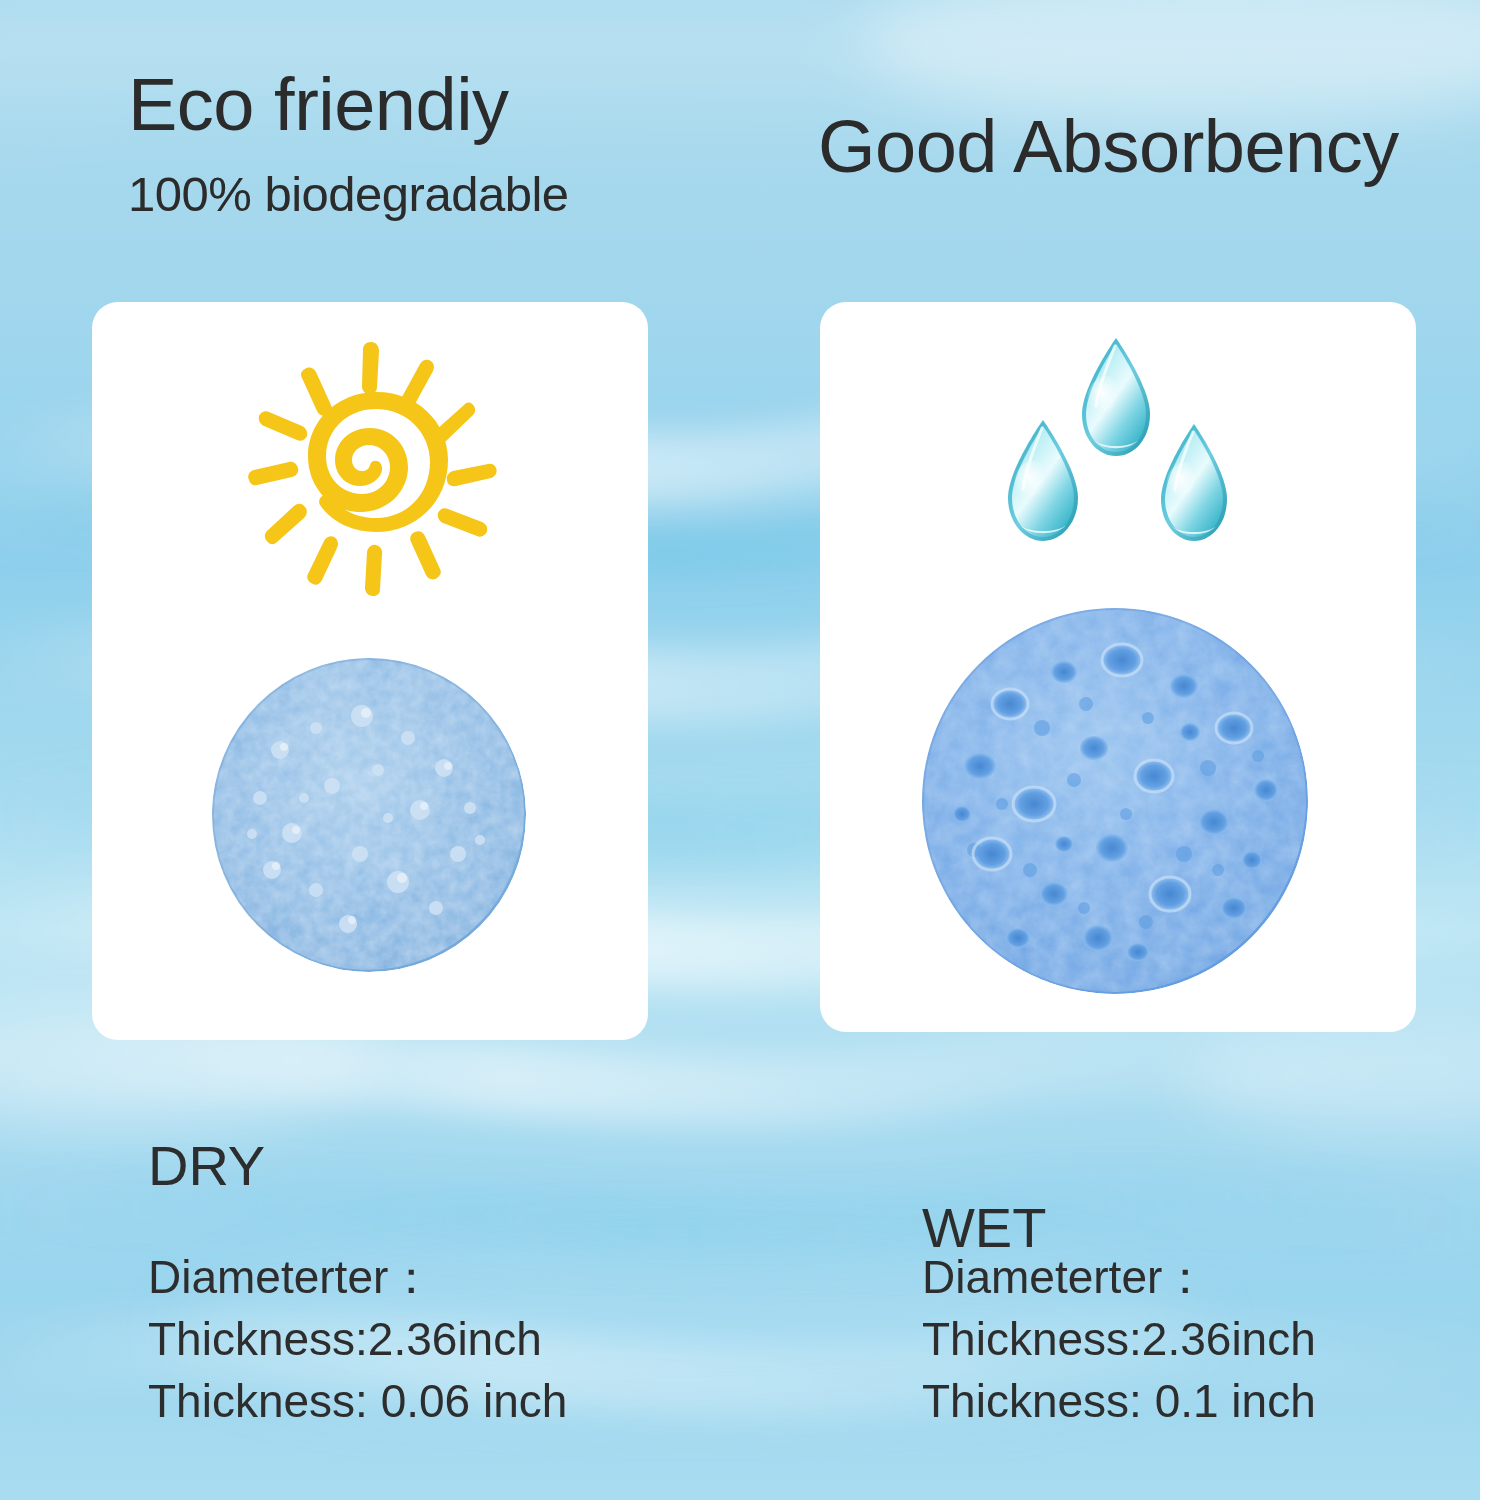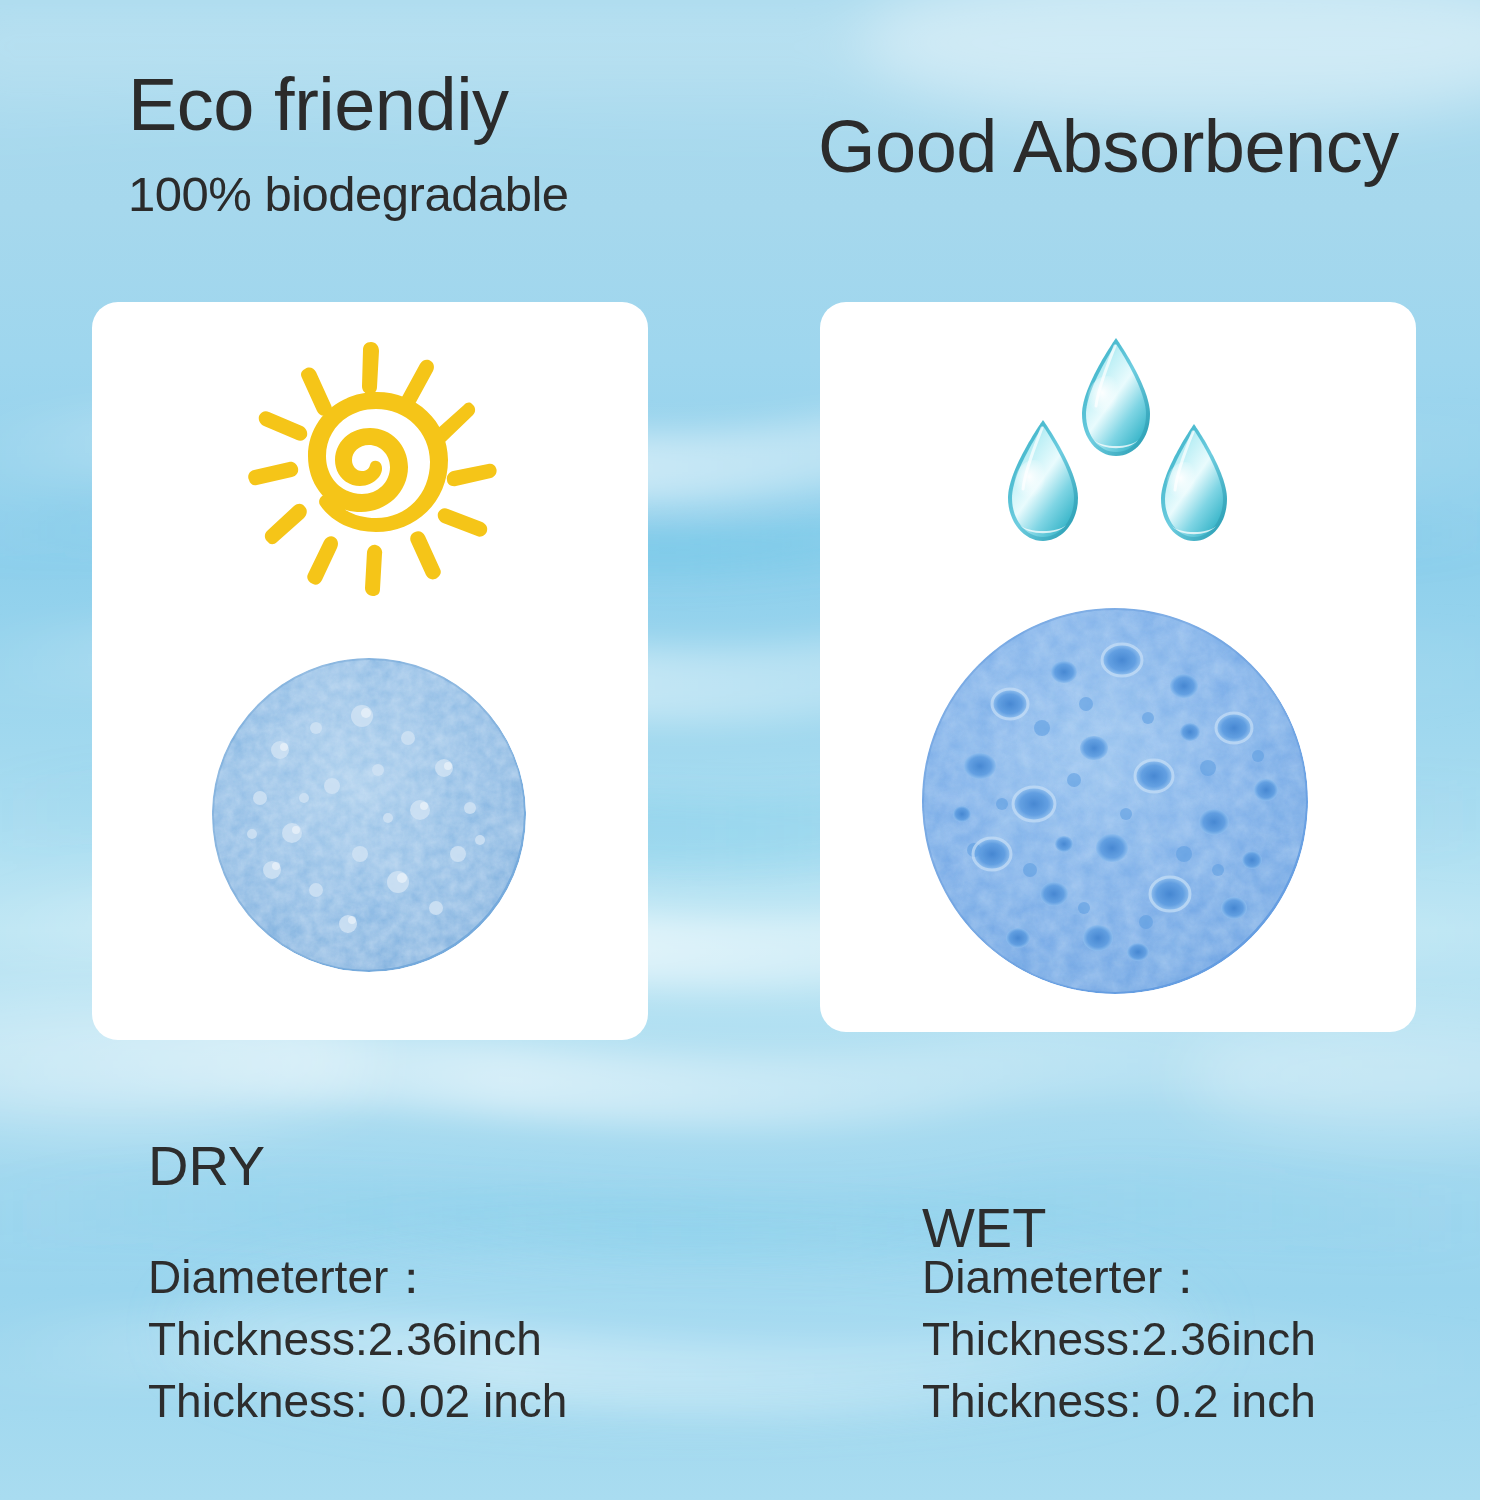--- a/index.html
+++ b/index.html
@@ -429,23 +429,23 @@
         </g>
         <circle cx="193" cy="193" r="193" fill="none" stroke="#5590d6" stroke-width="4" opacity="0.35"></circle>
       </g>
     </svg>
   </div>
 
   <div class="state-label" id="label-dry">DRY</div>
   <div class="spec-block" id="spec-dry">
     <div>Diameterter：</div>
     <div>Thickness:2.36inch</div>
-    <div>Thickness: 0.02 inch</div>
+    <div>Thickness: 0.06 inch</div>
   </div>
 
   <div class="state-label" id="label-wet">WET</div>
   <div class="spec-block" id="spec-wet">
     <div>Diameterter：</div>
     <div>Thickness:2.36inch</div>
-    <div>Thickness: 0.2 inch</div>
+    <div>Thickness: 0.1 inch</div>
   </div>
 
 </div>
 
 </body></html>

